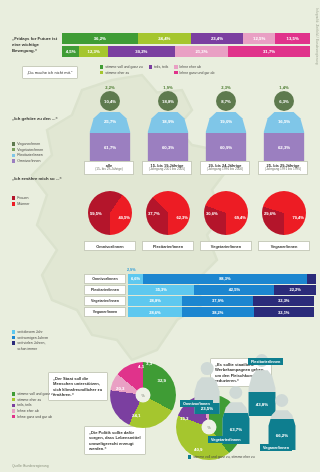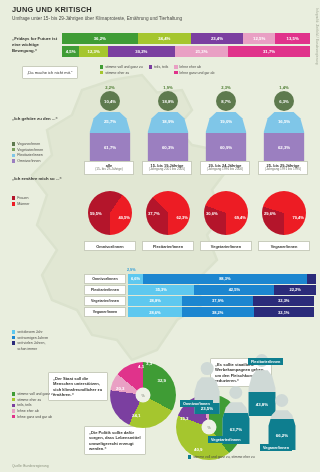--- a/index.html
+++ b/index.html
@@ -154,24 +154,20 @@
 
 <div class="sheet">
 
   <svg class="map-wm" viewBox="0 0 100 120">
     <path d="M40 4 L52 2 L58 9 L68 8 L72 16 L66 23 L72 30 L82 32 L86 40 L80 48
              L84 58 L78 66 L82 76 L74 84 L76 94 L66 100 L58 112 L48 116 L42 108
              L32 106 L26 96 L16 92 L12 82 L18 72 L10 62 L14 50 L8 42 L16 34
              L14 24 L24 18 L28 8 Z" fill="#cfd9bd" stroke="#bcc8a8" stroke-width="1"></path>
   </svg>
 
-  <div class="hdr">
-    <h1>JUNG UND KRITISCH</h1>
-    <p>Umfrage unter 15- bis 29-Jährigen über Klimaproteste, Ernährung und Tierhaltung</p>
-  </div>
   <div class="credit-v">Infografik: Zeitbild / Bundesregierung</div>
   <div class="source">Quelle: Bundesregierung</div>
 
   <div class="lbl1">„Fridays for Future ist eine wichtige Bewegung.“</div>
   <div class="s1" id="likert-bars">
       <div class="likert-row">
         <div class="seg" style="width: 30.5%; background: rgb(63, 156, 53);">36,2%</div>
         <div class="seg" style="width: 21.5%; background: rgb(165, 198, 46);">24,4%</div>
         <div class="seg" style="width: 21%; background: rgb(123, 63, 160);">23,4%</div>
         <div class="seg" style="width: 13%; background: rgb(233, 160, 196);">12,5%</div>

